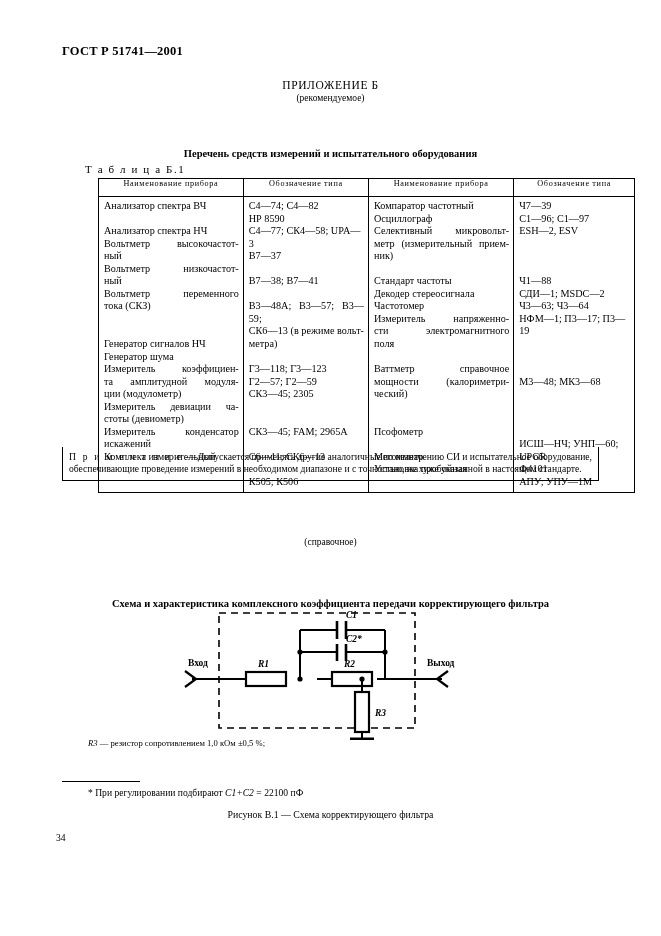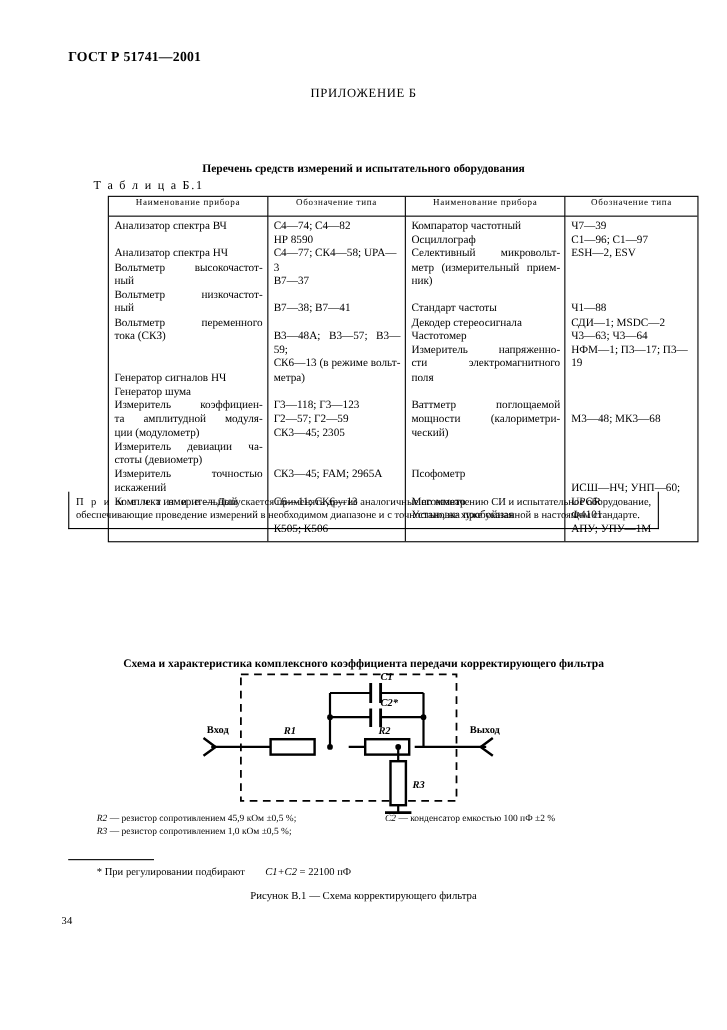--- a/index.html
+++ b/index.html
@@ -160,21 +160,21 @@
     width: 78px;
     height: 0;
     border-top: 1.2px solid #000;
   }
   .footnote {
     position: absolute;
     left: 88px;
     top: 787px;
     font-size: 9.6px;
   }
-  .footnote i { font-style: italic; margin-left: 16px; }
+  .footnote i { font-style: italic; }
   .fig-caption {
     position: absolute;
     width: 661px;
     left: 0;
     top: 809px;
     text-align: center;
     font-size: 9.8px;
   }
   .page-num {
     position: absolute;
@@ -184,20 +184,21 @@
   }
 </style>
 </head>
 <body>
 
 <div class="page">
 
   <div class="gost-header">ГОСТ Р 51741—2001</div>
 
   <div class="appendix-title" style="top:79px;">ПРИЛОЖЕНИЕ Б</div>
+  <div class="appendix-sub" style="top:93px;">(рекомендуемое)</div>
   <div class="section-title" style="top:134px;">Перечень средств измерений и испытательного оборудования</div>
 
   <div class="table-label">Т а б л и ц а  Б.1</div>
 
   <div class="tbl-wrap">
     <table class="spec">
       <colgroup>
         <col style="width:144px">
         <col style="width:125px">
         <col style="width:145px">
@@ -224,21 +225,21 @@
             <div class="it left">тока (СКЗ)</div>
             <div class="gap"></div>
             <div class="gap"></div>
             <div class="it left">Генератор сигналов НЧ</div>
             <div class="it left">Генератор шума</div>
             <div class="it">Измеритель коэффициен-</div>
             <div class="it">та амплитудной модуля-</div>
             <div class="it left">ции (модулометр)</div>
             <div class="it">Измеритель девиации ча-</div>
             <div class="it left">стоты (девиометр)</div>
-            <div class="it">Измеритель точностью</div>
+            <div class="it">Измеритель конденсатор</div>
             <div class="it left">искажений</div>
             <div class="it left">Комплект измерительный</div>
           </div>
         </td>
         <td class="col-div-thick">
           <div class="cell-list">
             <div class="it left">С4—74; С4—82</div>
             <div class="it left">НР 8590</div>
             <div class="it left">С4—77; СК4—58; UPA—3</div>
             <div class="it left">В7—37</div>
@@ -269,21 +270,21 @@
             <div class="it">метр (измерительный прием-</div>
             <div class="it left">ник)</div>
             <div class="gap"></div>
             <div class="it left">Стандарт частоты</div>
             <div class="it left">Декодер стереосигнала</div>
             <div class="it left">Частотомер</div>
             <div class="it">Измеритель напряженно-</div>
             <div class="it">сти электромагнитного</div>
             <div class="it left">поля</div>
             <div class="gap"></div>
-            <div class="it">Ваттметр поглощаемой</div>
+            <div class="it">Ваттметр справочное</div>
             <div class="it">мощности (калориметри-</div>
             <div class="it left">ческий)</div>
             <div class="gap"></div>
             <div class="gap"></div>
             <div class="it left">Псофометр</div>
             <div class="gap"></div>
             <div class="it left">Мегомметр</div>
             <div class="it left">Установка пробойная</div>
           </div>
         </td>
@@ -315,20 +316,21 @@
         </td>
       </tr>
     </tbody>
       </table>
   </div>
 
   <div class="note-box">
     <span class="lead">П р и м е ч а н и е</span><span> — Допускается применять другие аналогичные по назначению СИ и испытательное оборудование, обеспечивающие проведение измерений в необходимом диапазоне и с точностью, не хуже указанной в настоящем стандарте.</span>
   </div>
 
+  <div class="appendix-sub" style="top:537px;">(справочное)</div>
   <div class="section-title" style="top:584px;">Схема и характеристика комплексного коэффициента передачи корректирующего фильтра</div>
 
   <div class="circuit">
     <svg width="300" height="132" viewBox="0 0 300 132" xmlns="http://www.w3.org/2000/svg">
 
       <rect x="39" y="5" width="196" height="115" fill="none" stroke="#000" stroke-width="1.6" stroke-dasharray="7,5"></rect>
 
       <line x1="12" y1="71" x2="105" y2="71" stroke="#000" stroke-width="2"></line>
       <line x1="137" y1="71" x2="165" y2="71" stroke="#000" stroke-width="2"></line>
       <line x1="197" y1="71" x2="262" y2="71" stroke="#000" stroke-width="2"></line>
@@ -373,24 +375,20 @@
       <text x="78" y="59" font-family="Liberation Serif, serif" font-size="9.5" font-style="italic" font-weight="bold">R1</text>
       <text x="164" y="59" font-family="Liberation Serif, serif" font-size="9.5" font-style="italic" font-weight="bold">R2</text>
       <text x="195" y="108" font-family="Liberation Serif, serif" font-size="9.5" font-style="italic" font-weight="bold">R3</text>
       <text x="166" y="10" font-family="Liberation Serif, serif" font-size="9.5" font-style="italic" font-weight="bold">C1</text>
       <text x="166" y="34" font-family="Liberation Serif, serif" font-size="9.5" font-style="italic" font-weight="bold">C2*</text>
     </svg>
   </div>
 
   <div class="legend">
     <div class="row">
-      <span class="lcol"><i>R2</i><span> — резистор сопротивлением 45,9 кОм ±0,5 %;</span></span>
-      <span class="rcol"><i>C2</i><span> — конденсатор емкостью 100 пФ ±2 %</span></span>
-    </div>
-    <div class="row">
       <span class="lcol"><i>R3</i><span> — резистор сопротивлением 1,0 кОм ±0,5 %;</span></span>
     </div>
   </div>
 
   <div class="fn-rule"></div>
   <div class="footnote"><span>*</span><span> При регулировании подбирают </span><i>C1+C2</i><span> = 22100 пФ</span></div>
 
   <div class="fig-caption">Рисунок В.1 — Схема корректирующего фильтра</div>
 
   <div class="page-num">34</div>

